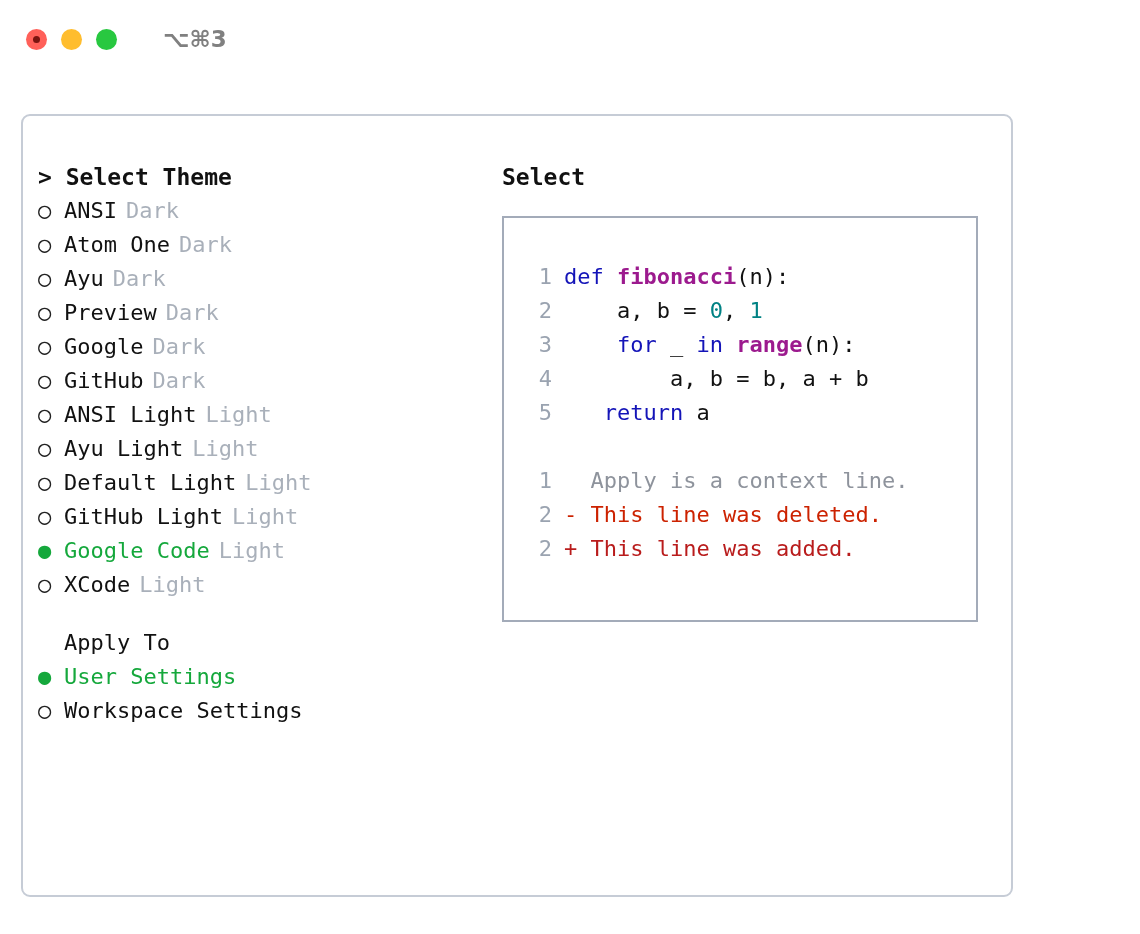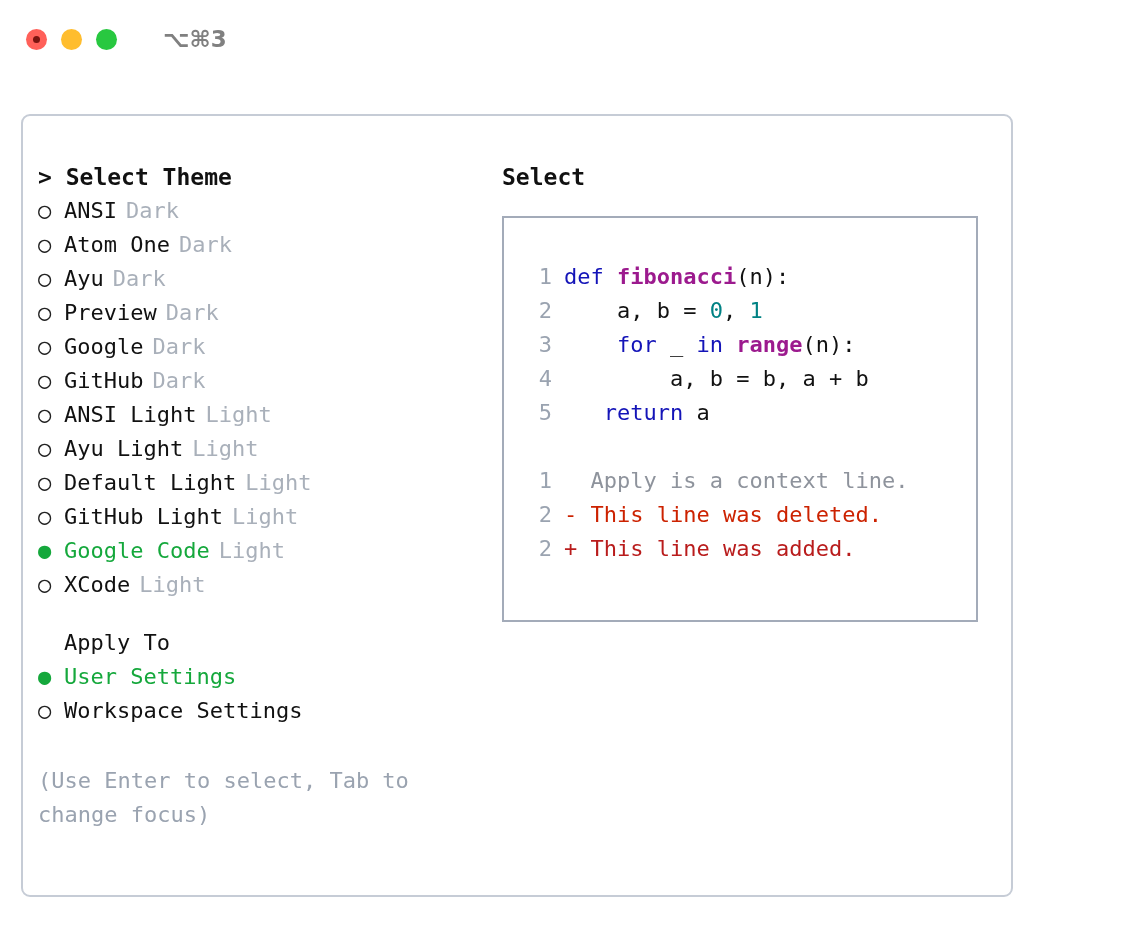--- a/index.html
+++ b/index.html
@@ -229,22 +229,20 @@
             <li class="opt"><span class="marker">○</span><span class="opt-label">XCode</span><span class="opt-tag">Light</span></li>
           </ul>
 
         <div class="apply-head">Apply To</div>
 
         <ul class="opt-list" id="apply-list">
             <li class="opt selected"><span class="marker sel">●</span><span class="opt-label">User Settings</span></li>
             <li class="opt"><span class="marker">○</span><span class="opt-label">Workspace Settings</span></li>
           </ul>
 
-        <div class="hint">(Use Enter to select, Tab to
-change focus)</div>
       </div>
 
       <div class="right-col">
         <div class="preview-title">Select</div>
 
         <div class="preview-box">
           <div id="code-block">
               <div class="code-line"><span class="lnum">1</span><span class="code-body"><span class="tok-kw">def </span><span class="tok-fn">fibonacci</span><span class="tok-pl">(n):</span></span></div>
               <div class="code-line"><span class="lnum">2</span><span class="code-body"><span class="tok-pl">    a, b = </span><span class="tok-num">0</span><span class="tok-pl">, </span><span class="tok-num">1</span></span></div>
               <div class="code-line"><span class="lnum">3</span><span class="code-body"><span class="tok-pl">    </span><span class="tok-kw">for</span><span class="tok-pl"> _ </span><span class="tok-kw">in</span><span class="tok-pl"> </span><span class="tok-fn">range</span><span class="tok-pl">(n):</span></span></div>

